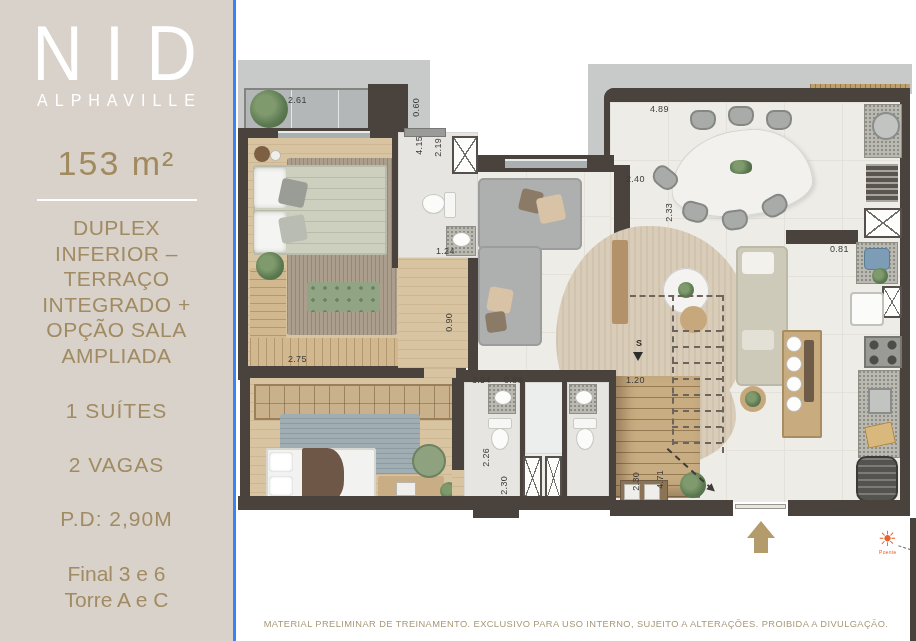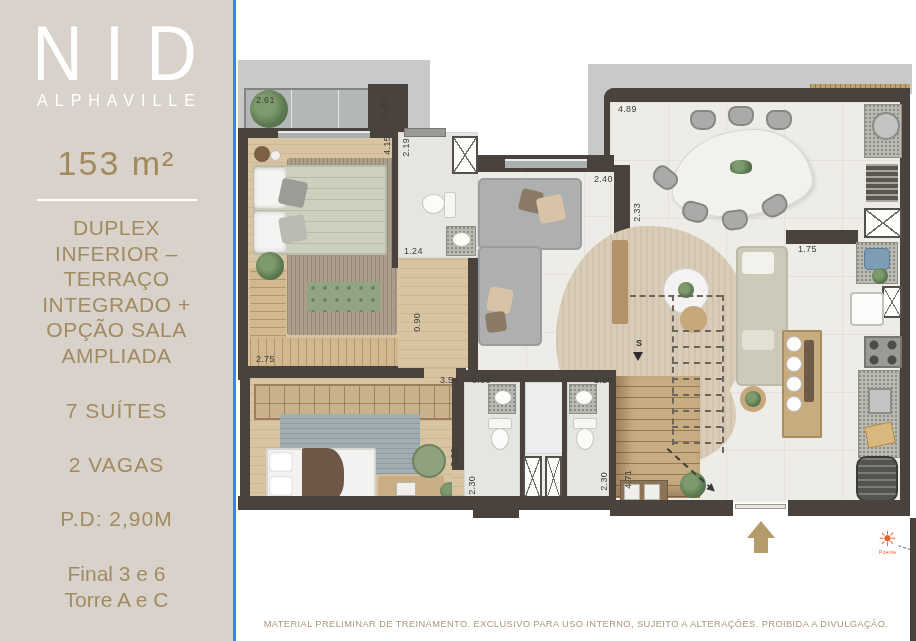--- a/index.html
+++ b/index.html
@@ -51,21 +51,21 @@
   .circ{position:absolute;border-radius:50%;}
   .chair{position:absolute;width:26px;height:20px;background:#a8aba8;border:2px solid #848783;
      border-radius:8px 8px 10px 10px;box-sizing:border-box;}
   .granite{position:absolute;background:#b9b9b1;box-shadow:inset 0 0 0 1px #8f8f88;
      background-image:radial-gradient(rgba(60,60,55,.35) 1px,transparent 1px);background-size:4px 4px;}
   .stairs{position:absolute;background:#c9ad82;
      background-image:repeating-linear-gradient(180deg,transparent 0 10px,rgba(110,80,45,.55) 10px 11px);
      box-shadow:inset 8px -8px 14px rgba(60,40,20,.35);}
   .dashH{position:absolute;height:0;border-top:2px dashed #6d655c;}
   .dashV{position:absolute;width:0;border-left:2px dashed #6d655c;}
-  .dim{position:absolute;font-size:9px;color:#3c3c3a;letter-spacing:.3px;white-space:nowrap;}
+  .dim{position:absolute;font-size:9px;color:#3c3c3a;letter-spacing:.3px;white-space:nowrap;margin-left:32px;}
   .dim-v{writing-mode:vertical-rl;transform:rotate(180deg);}
   .smark{position:absolute;font-size:9px;font-weight:bold;color:#2e2c2a;}
   .tri-down{position:absolute;width:0;height:0;border-left:5px solid transparent;border-right:5px solid transparent;
      border-top:9px solid #2e2c2a;}
   .arrowN-head{position:absolute;width:0;height:0;border-left:14px solid transparent;border-right:14px solid transparent;
      border-bottom:17px solid #b49b6b;}
   .arrowN-tail{position:absolute;background:#b49b6b;}
   .sun{position:absolute;color:#e8622d;font-size:21px;line-height:1;}
   .sun-label{position:absolute;color:#e8622d;font-size:5px;letter-spacing:.3px;}
   .toiletT{position:absolute;background:#f6f6f4;border:1px solid #c9c9c4;border-radius:2px;}
@@ -101,21 +101,21 @@
 <body>
 
 <div class="page">
 
   <aside class="sidebar">
     <div class="brand">NID</div>
     <div class="brand-sub">ALPHAVILLE</div>
     <div class="area">153 m²</div>
     <hr class="rule">
     <div class="desc">DUPLEX INFERIOR – TERRAÇO INTEGRADO + OPÇÃO SALA AMPLIADA</div>
-    <div class="feat">7 SUÍTES</div>
+    <div class="feat">1 SUÍTES</div>
     <div class="feat">2 VAGAS</div>
     <div class="feat">P.D: 2,90M</div>
     <div class="unit">
       <div>Final 3 e 6</div>
       <div>Torre A e C</div>
     </div>
   </aside>
 
   <main class="plan">
 
@@ -296,21 +296,21 @@
 
     <div id="dims" class="abs" style="left:0;top:0;width:680px;height:641px;pointer-events:none;">
         <span class="dim" style="left: 20px; top: 95px;">2.61</span>
         <span class="dim dim-v" style="left: 143px; top: 98px;">0.60</span>
         <span class="dim dim-v" style="left: 146px; top: 136px;">4.15</span>
         <span class="dim dim-v" style="left: 165px; top: 138px;">2.19</span>
         <span class="dim" style="left: 168px; top: 246px;">1.24</span>
         <span class="dim" style="left: 358px; top: 174px;">2.40</span>
         <span class="dim dim-v" style="left: 396px; top: 203px;">2.33</span>
         <span class="dim" style="left: 382px; top: 104px;">4.89</span>
-        <span class="dim" style="left: 562px; top: 244px;">1.75</span>
+        <span class="dim" style="left: 562px; top: 244px;">0.81</span>
         <span class="dim dim-v" style="left: 176px; top: 313px;">0.90</span>
         <span class="dim" style="left: 20px; top: 354px;">2.75</span>
         <span class="dim" style="left: 204px; top: 375px;">3.54</span>
         <span class="dim" style="left: 236px; top: 375px;">0.88</span>
         <span class="dim dim-v" style="left: 213px; top: 448px;">2.26</span>
         <span class="dim dim-v" style="left: 231px; top: 476px;">2.30</span>
         <span class="dim" style="left: 358px; top: 375px;">1.20</span>
         <span class="dim dim-v" style="left: 363px; top: 472px;">2.30</span>
         <span class="dim dim-v" style="left: 387px; top: 470px;">4.71</span>
       </div>

